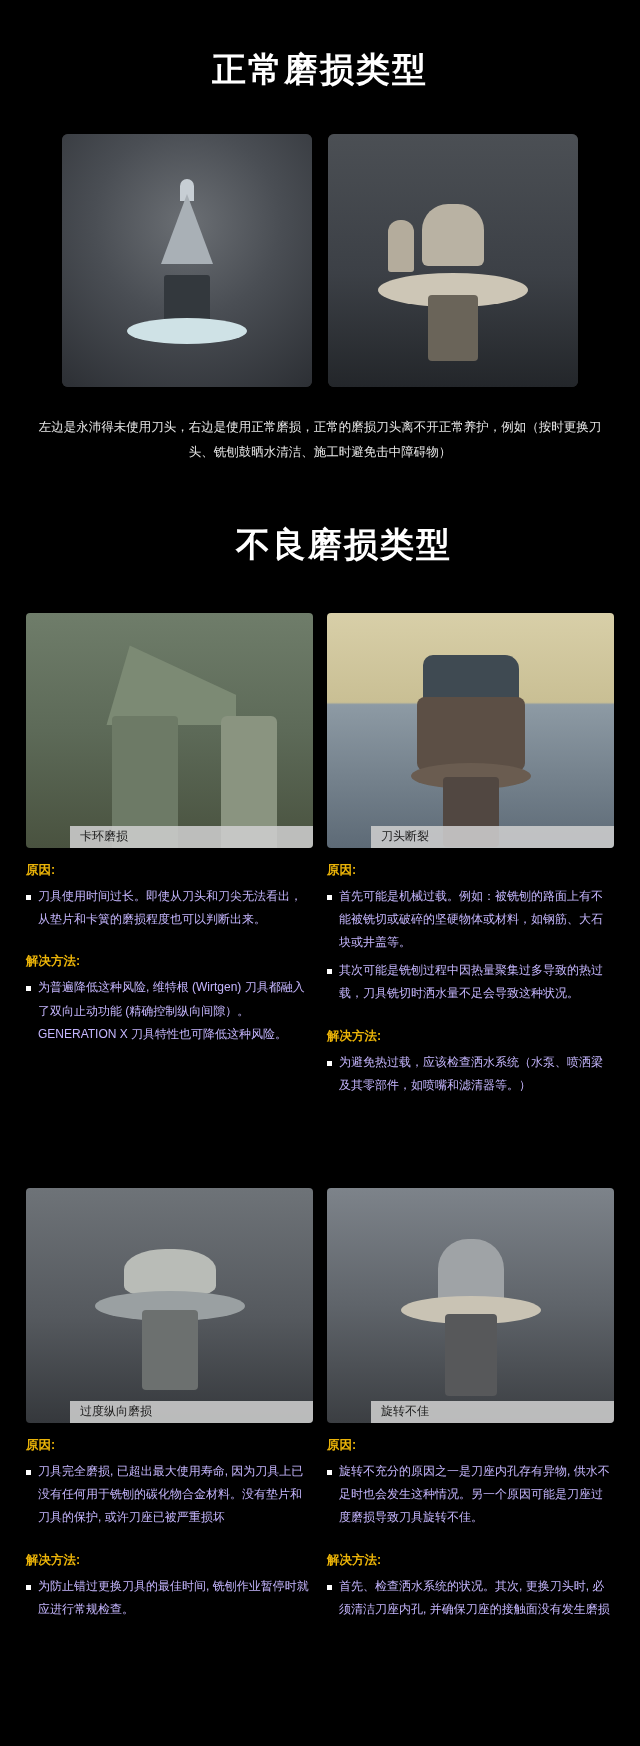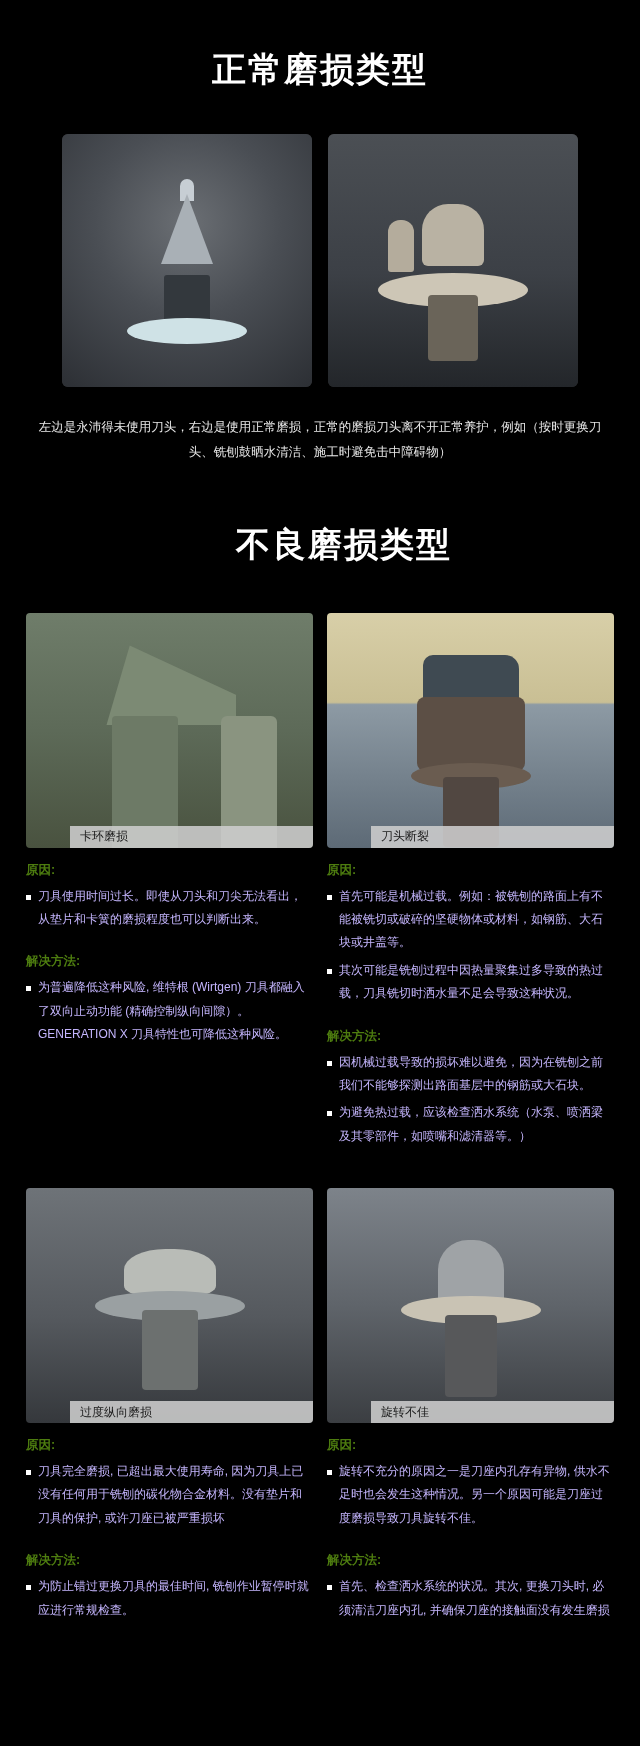--- a/index.html
+++ b/index.html
@@ -90,21 +90,21 @@
     color: #1a1a1a;
     font-size: 12px;
     display: flex;
     align-items: center;
     padding-left: 10px;
     margin-left: 44px;
   }
   .block-head {
     font-size: 12.5px;
     font-weight: bold;
-    color: #4d7c0f;
+    color: #eab308;
     margin: 14px 0 6px 0;
   }
   .block-head.solution { margin-top: 22px; }
   ul.bullets {
     list-style: none;
     margin: 0; padding: 0;
   }
   ul.bullets li {
     position: relative;
     padding-left: 12px;
@@ -308,21 +308,20 @@
         <div class="photo-label">刀头断裂</div>
       </div>
       <div class="cell-body">
         <div class="block-head">原因:</div>
         <ul class="bullets">
           <li>首先可能是机械过载。例如：被铣刨的路面上有不能被铣切或破碎的坚硬物体或材料，如钢筋、大石块或井盖等。</li>
           <li>其次可能是铣刨过程中因热量聚集过多导致的热过载，刀具铣切时洒水量不足会导致这种状况。</li>
         </ul>
         <div class="block-head solution">解决方法:</div>
         <ul class="bullets">
-          <li>因机械过载导致的损坏难以避免，因为在铣刨之前我们不能够探测出路面基层中的钢筋或大石块。</li>
           <li>为避免热过载，应该检查洒水系统（水泵、喷洒梁及其零部件，如喷嘴和滤清器等。）</li>
         </ul>
       </div>
     </div>
 
     <div class="row-gap"></div>
     <div class="row-gap"></div>
 
     <div class="cell">
       <div class="card-photo">

